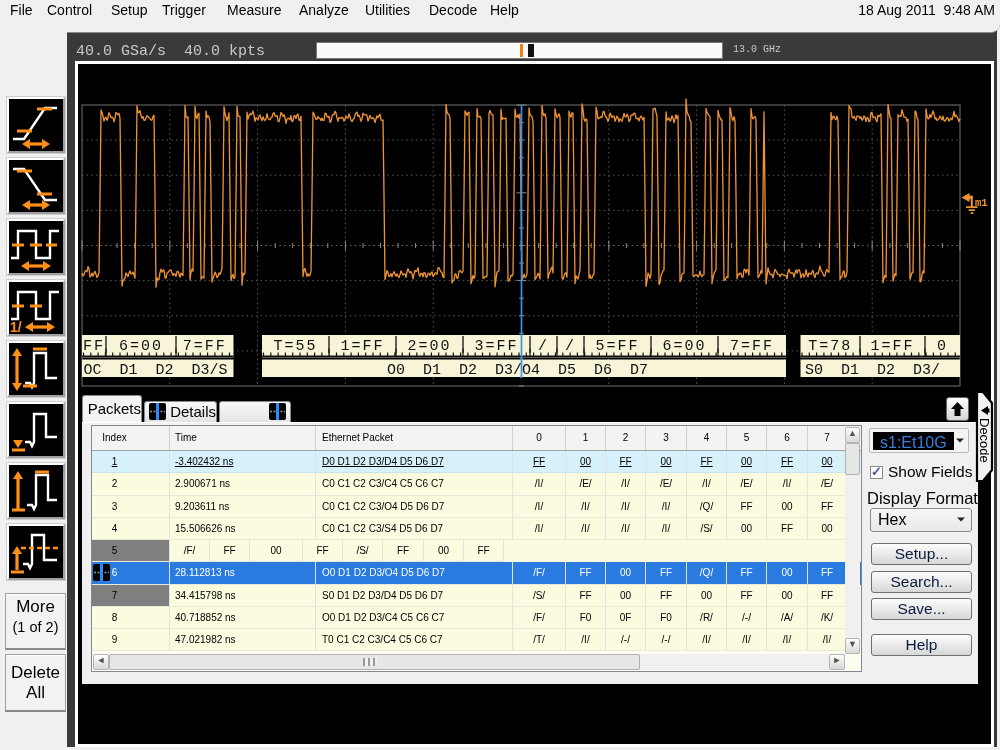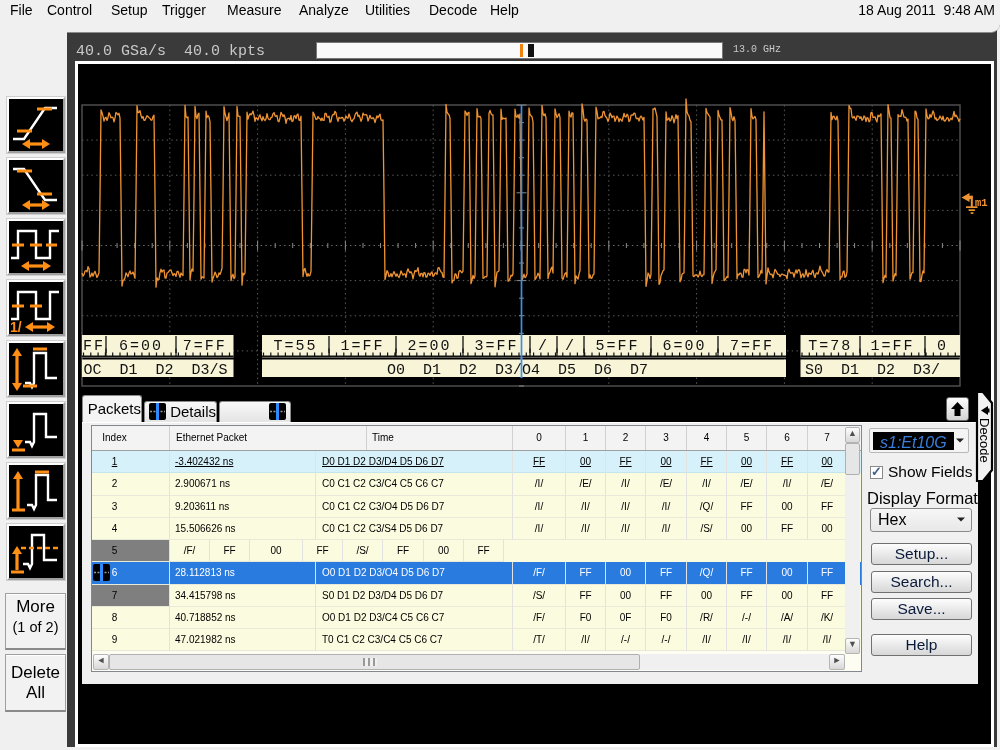--- a/index.html
+++ b/index.html
@@ -51,21 +51,21 @@
 .sel { background:#2a7be0; color:#fff; }
 .gray { background:#7f7f7f; }
 .rowic { position:absolute; left:1px; margin-top:2px; }
 
 .sbv { left:845px; top:427px; width:15px; height:227px; background:#f0f0f0; }
 .sbh { left:93px; top:654px; width:752px; height:16px; background:#f0f0f0; }
 .sbtn2 { position:absolute; background:linear-gradient(#fdfdfd,#d8d8d8); border:1px solid #b5b5b5; border-radius:2px;
   color:#505050; font-size:9px; text-align:center; }
 #combo1 { left:869px; top:428px; width:100px; height:25px; background:#f4f4f4; border:1px solid #b8b8b8; border-radius:2px; }
 #combo1 .fld { position:absolute; left:3px; top:3px; width:81px; height:18px; background:#000; }
-#combo1 span { color:#3a7edc; font-size:16px; position:absolute; left:7px; top:2px;font-style:italic; }
+#combo1 span { color:#3a7edc; font-size:16px; position:absolute; left:7px; top:2px; }
 #combo1 .dd { position:absolute; right:1px; top:2px; width:14px; height:19px; }
 .dd::after { content:""; position:absolute; left:50%; top:50%; transform:translate(-50%,-30%);
   border:4px solid transparent; border-top-color:#222; }
 #cb { left:870px; top:466px; width:13px; height:13px; background:#fff; border:1.5px solid #8a8a8a; }
 #cb::after { content:"✓"; position:absolute; left:0px; top:-3px; font-size:13px; font-weight:bold; color:#44618e; }
 #cblab { left:888px; top:463px; font-size:15.5px; }
 #dflab { left:867px; top:489px; font-size:16.5px; }
 #combo2 { left:870px; top:508px; width:102px; height:24px; background:linear-gradient(#f6f6f6,#e8e8e8); border:1px solid #8a8a8a; border-radius:3px; font-size:16px; }
 #combo2 span { position:absolute; left:7px; top:2px; }
 #combo2 .dd { position:absolute; right:3px; top:1px; width:14px; height:19px; }
@@ -245,22 +245,22 @@
       <rect x="0" y="0" width="17" height="17" rx="2" fill="#000"></rect>
       <line x1="1" y1="8.5" x2="16" y2="8.5" stroke="#9a9a9a" stroke-width="1.6" stroke-dasharray="2,1.5"></line>
       <rect x="7" y="0" width="3" height="17" fill="#2e8bff"></rect>
     </svg>Header</div>
 <div id="upbtn" class="abs"><svg width="21" height="22" viewBox="0 0 21 22">
       <path d="M10.5,4 L17,11 H13.5 V18 H7.5 V11 H4 Z" fill="#000"></path>
     </svg></div>
 <div id="tbl" class="abs">
     <div class="trow thead">
       <div class="c c0"><span class="ib">Index</span></div>
+      <div class="c c1">Time</div>
       <div class="c c2">Ethernet Packet</div>
-      <div class="c c1">Time</div>
       <div class="c cn">0</div>
       <div class="c cn">1</div>
       <div class="c cn">2</div>
       <div class="c cn">3</div>
       <div class="c cn">4</div>
       <div class="c cn">5</div>
       <div class="c cn">6</div>
       <div class="c cn">7</div>
     </div>
     <div class="trow r1">

